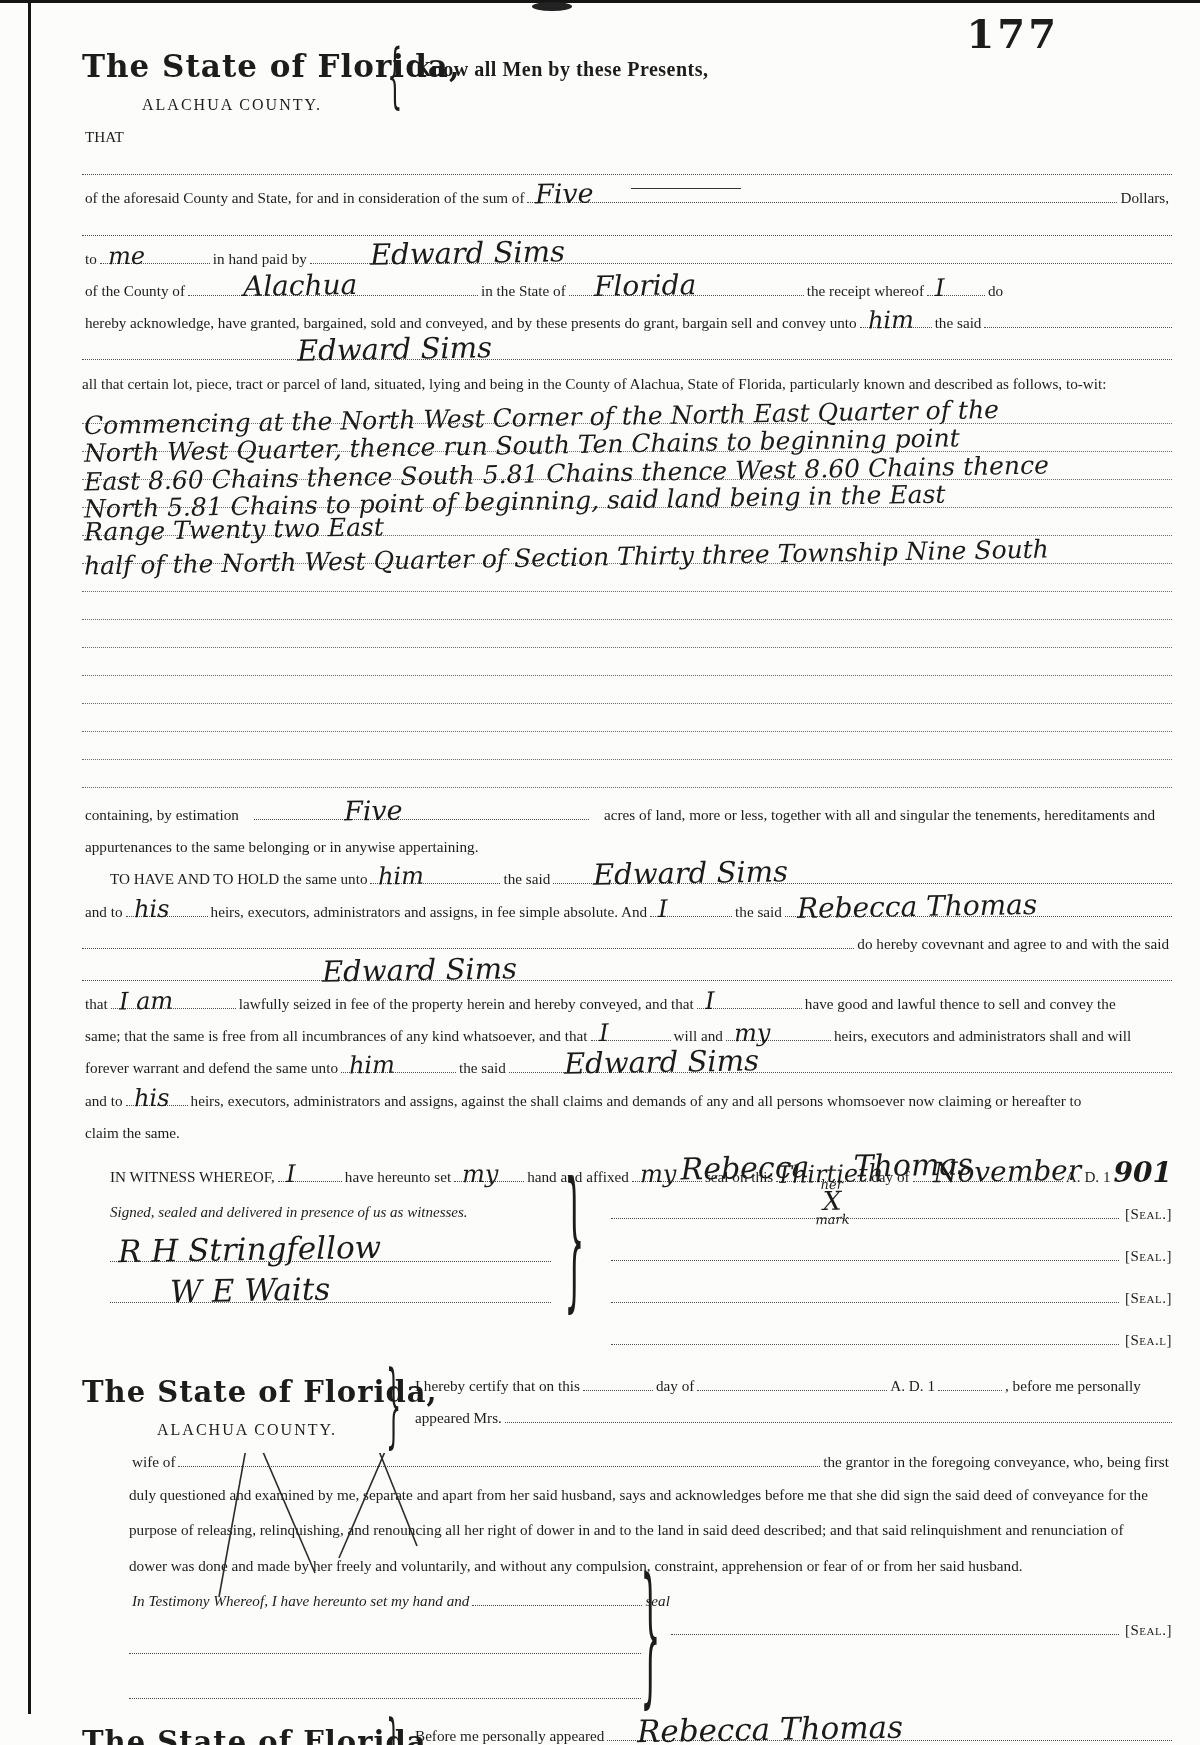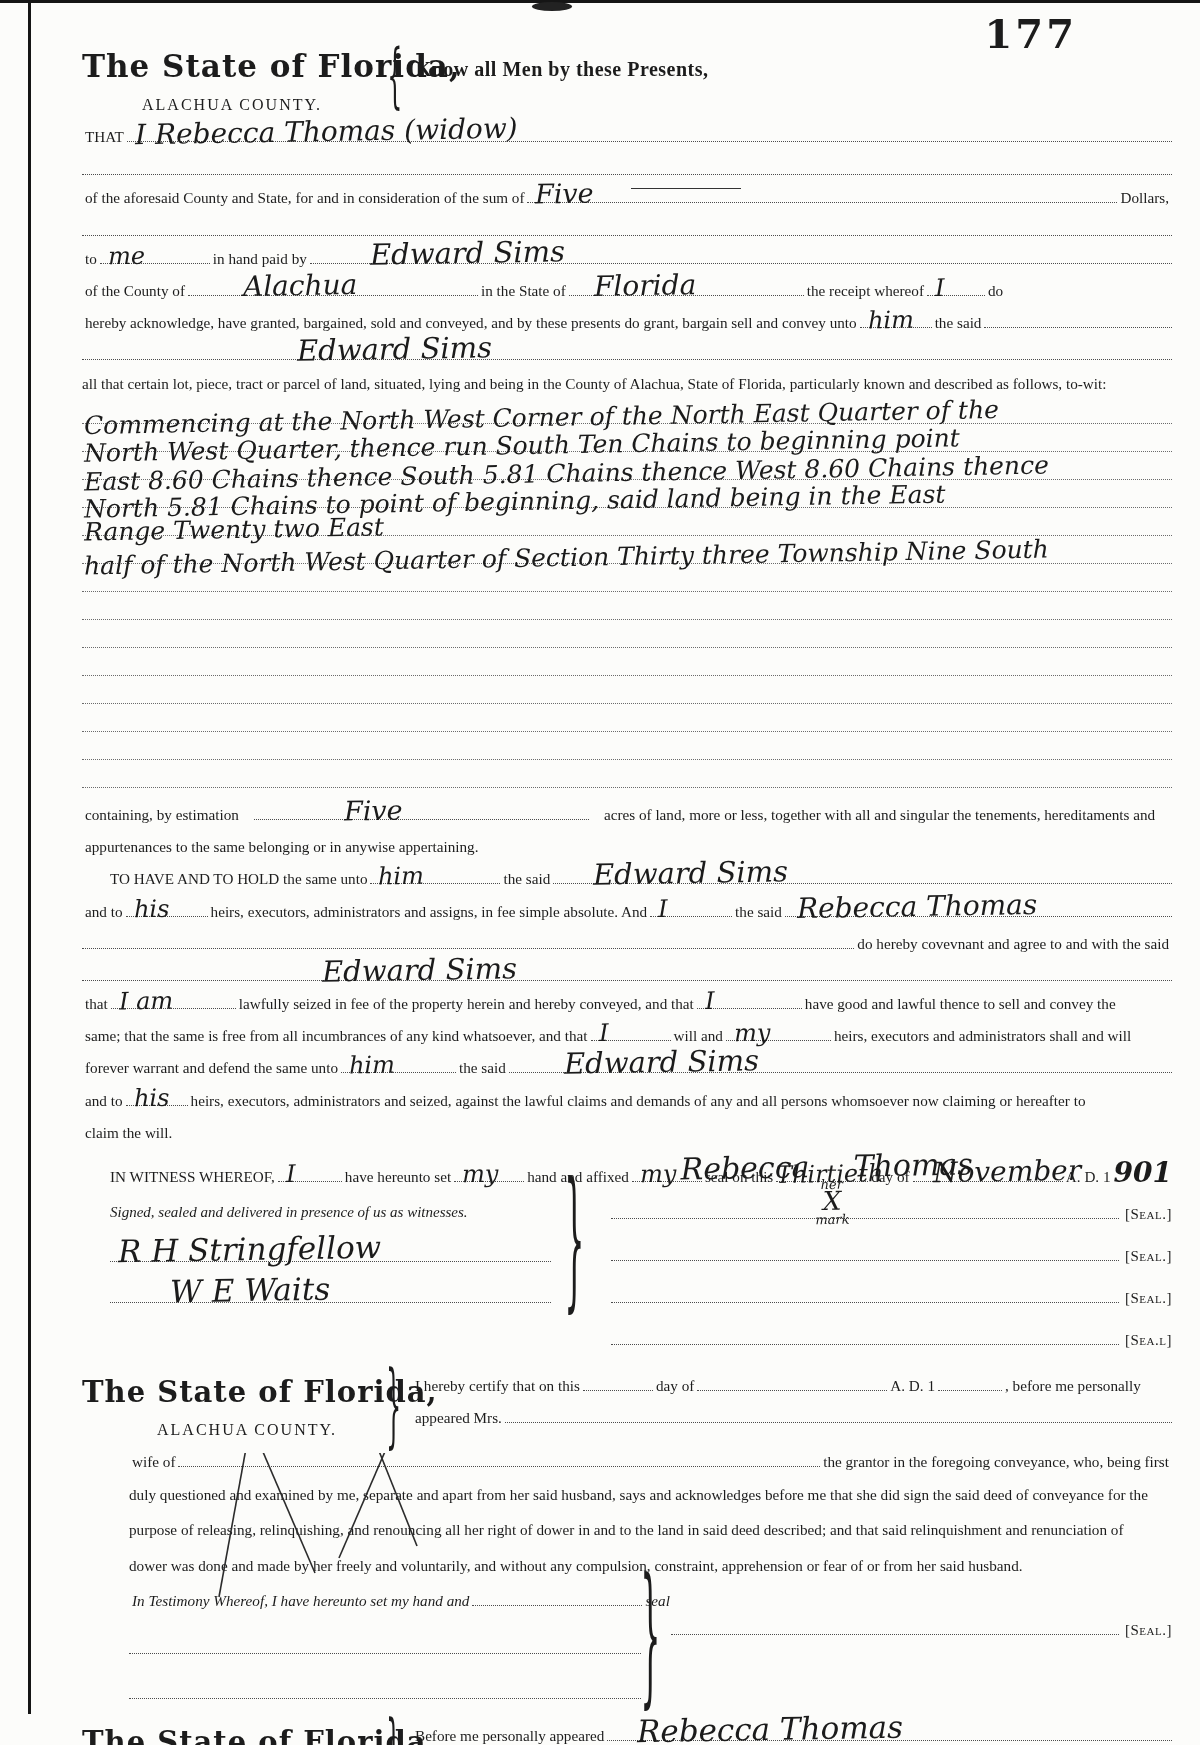--- a/index.html
+++ b/index.html
@@ -1,21 +1,21 @@
 <!DOCTYPE html>
 <html><head>
 <meta charset="utf-8">
 <style>
   html,body{margin:0;padding:0;background:#d9d9d5;}
   .page{width:1200px;height:1745px;background:#fcfcfa;position:relative;overflow:hidden;
         color:#1c1c1c;font-family:"Liberation Serif",serif;}
   .edge-top{position:absolute;left:0;top:0;width:1200px;height:3px;background:#151515;}
   .edge-left{position:absolute;left:28px;top:0;width:3px;height:1714px;background:#151515;}
   .blob{position:absolute;left:532px;top:2px;width:40px;height:9px;background:#222;border-radius:50%;}
-  .pagenum{position:absolute;right:123px;top:10px;font:700 40px "DejaVu Serif",serif;letter-spacing:3px;}
+  .pagenum{position:absolute;right:141px;top:10px;font:700 40px "DejaVu Serif",serif;letter-spacing:3px;}
   .content{position:absolute;left:82px;top:48px;width:1090px;}
 
   
   .hdr{display:flex;align-items:flex-start;}
   .hdr-left{width:300px;text-align:center;}
   .state{font:700 31px "DejaVu Serif",serif;letter-spacing:1px;white-space:nowrap;}
   .county{font:16px "Liberation Serif",serif;letter-spacing:2px;margin-top:12px;}
   .brace{display:inline-block;font:300 34px "DejaVu Serif",serif;transform:scale(.7,2.1);
          transform-origin:center;margin:6px 10px 0 2px;}
   .presents{font:700 20px "Liberation Serif",serif;padding-top:10px;letter-spacing:.5px;}
@@ -77,23 +77,20 @@
       <div class="hdr-left">
         <div class="state">The State of Florida,</div>
         <div class="county">ALACHUA COUNTY.</div>
       </div>
       <span class="brace">{</span>
       <div class="presents">Know all Men by these Presents,</div>
     </div>
 
     <div class="r">
       <span class="lbl">THAT</span>
-      <span class="d grow">
-        <span class="hw hwab" style="font-size:28px;">I Rebecca Thomas (widow)</span>
-      </span>
     </div>
     <div class="eline"></div>
 
     <div class="r">
       <span class="lbl">of the aforesaid County and State, for and in consideration of the sum of</span>
       <span class="d grow">
         <span class="hw hwab" style="font-size:27px;">Five</span>
         <span class="dash" style="position:absolute;left:90px;bottom:8px;"></span>
       </span>
       <span class="lbl">Dollars,</span>
@@ -254,24 +251,24 @@
       <span class="d grow">
         <span class="hw hwab" style="font-size:29px;left:55px;">Edward Sims</span>
       </span>
     </div>
 
     <div class="r">
       <span class="lbl">and to</span>
       <span class="d" style="width:62px">
         <span class="hw hwab">his</span>
       </span>
-      <span class="lbl">heirs, executors, administrators and seized, against the lawful claims and demands of any and all persons whomsoever now claiming or hereafter to</span>
-    </div>
-    <div class="r">
-      <span class="lbl">claim the will.</span>
+      <span class="lbl">heirs, executors, administrators and assigns, against the shall claims and demands of any and all persons whomsoever now claiming or hereafter to</span>
+    </div>
+    <div class="r">
+      <span class="lbl">claim the same.</span>
     </div>
 
     <div class="r">
       <span class="lbl" style="padding-left:28px;">IN WITNESS WHEREOF,</span>
       <span class="d" style="width:64px">
         <span class="hw hwab">I</span>
       </span>
       <span class="lbl">have hereunto set</span>
       <span class="d" style="width:70px">
         <span class="hw hwab">my</span>

